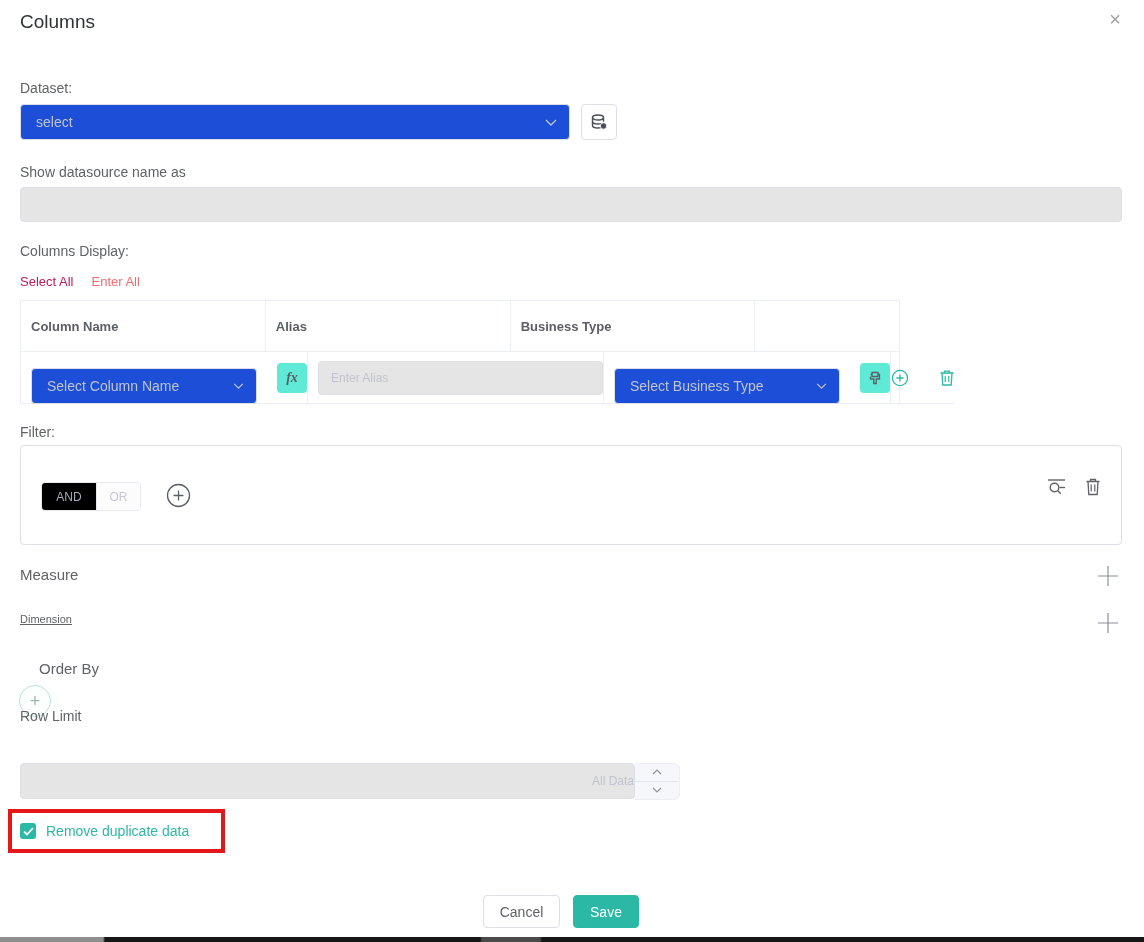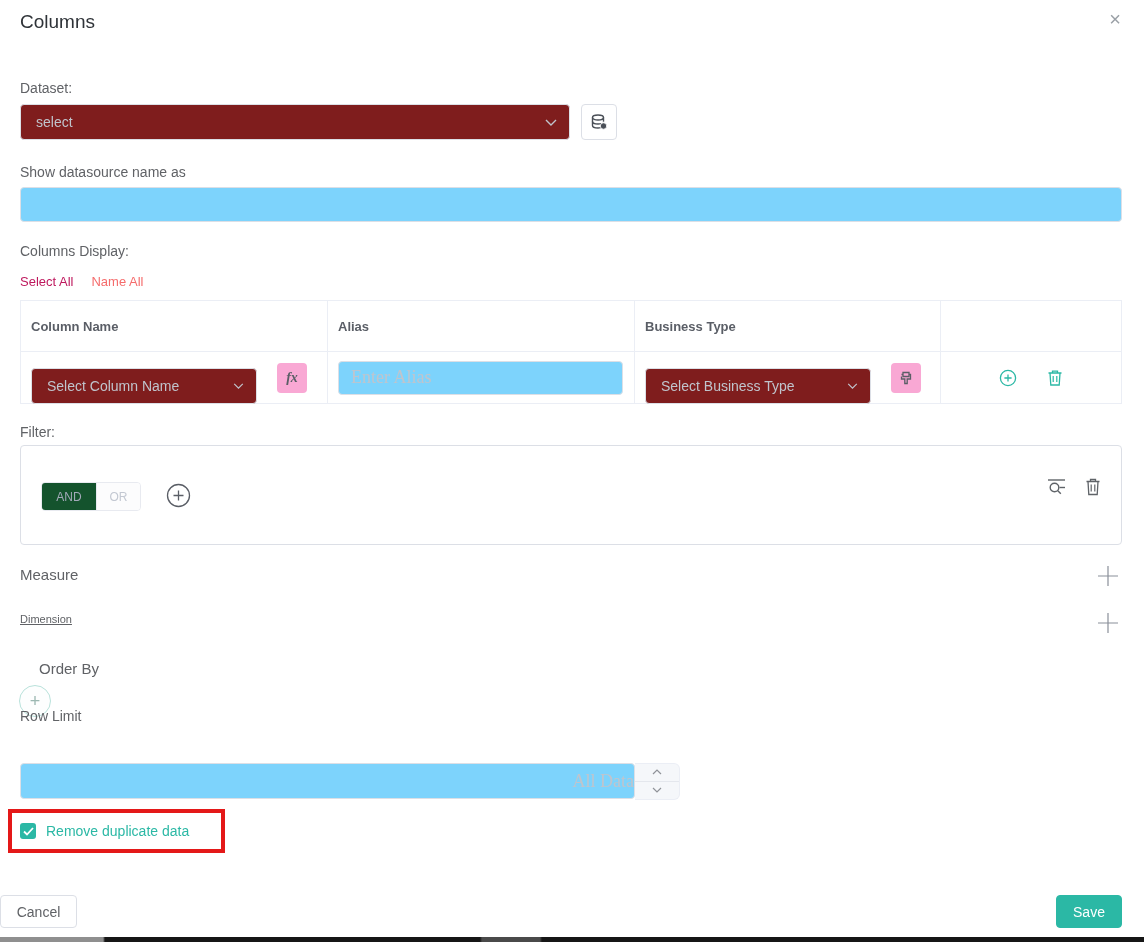--- a/index.html
+++ b/index.html
@@ -14,74 +14,74 @@
   .abs { position: absolute; }
 
   
   .modal-title { left: 20px; top: 11px; font-size: 19px; color: #2f3338; font-weight: 500; }
   .close-btn { left: 1102px; top: 6px; width: 26px; height: 26px; color: #9aa0a6;
     font-size: 20px; line-height: 26px; text-align: center; cursor: pointer; }
 
   
   .field-label { font-size: 14px; color: #606266; }
   .select-box {
-    height: 36px; border: 1px solid #dcdfe6; border-radius: 4px; background: #7f1d1d;
+    height: 36px; border: 1px solid #dcdfe6; border-radius: 4px; background: #1d4ed8;
     display: flex; align-items: center; padding: 0 12px 0 15px; cursor: pointer; gap: 19px;
   }
   .select-box .ph { flex: 1; font-size: 14px; color: #c0c4cc; overflow: hidden; white-space: nowrap; }
   .chev { flex: none; display: flex; align-items: center; }
   .text-input {
-    border: 1px solid #dcdfe6; border-radius: 4px; background: #7dd3fc; outline: none;
-    font-size: 18px; color: #606266; font-family: Liberation Serif, serif;
+    border: 1px solid #dcdfe6; border-radius: 4px; background: #e5e5e5; outline: none;
+    font-size: 12px; color: #606266; font-family: Liberation Sans, sans-serif;
   }
   .text-input::placeholder { color: #c0c4cc; }
 
   
   .dataset-label { left: 20px; top: 80px; }
   .dataset-select { left: 20px; top: 104px; width: 550px; }
   .db-btn { left: 581px; top: 104px; width: 36px; height: 36px; border: 1px solid #dcdfe6;
     border-radius: 4px; background: #fff; display: flex; align-items: center; justify-content: center; cursor: pointer; }
 
   
   .dsname-label { left: 20px; top: 164px; }
   .dsname-input { left: 20px; top: 187px; width: 1102px; height: 35px; padding: 0 15px; }
 
   
   .columns-label { left: 20px; top: 243px; }
   .link-row { left: 20px; top: 274px; display: flex; gap: 18px; font-size: 13px; }
   .link-select-all { color: #be185d; cursor: pointer; }
   .link-clear-all { color: #f56c6c; cursor: pointer; }
 
   
-  .col-table { left: 20px; top: 300px; width: 1102px; border: 1px solid #ebeef5; border-bottom: none; }
+  .col-table { left: 20px; top: 300px; width: 880px; border: 1px solid #ebeef5; border-bottom: none; }
   .t-row { display: flex; }
   .t-cell { border-right: 1px solid #ebeef5; border-bottom: 1px solid #ebeef5; }
   .t-cell:last-child { border-right: none; }
   .c1 { width: 307px; } .c2 { width: 307px; } .c3 { width: 306px; } .c4 { width: 180px; }
   .th { height: 51px; display: flex; align-items: center; padding-left: 10px;
         font-size: 13px; font-weight: 700; color: #5a5e66; }
   .td { height: 52px; display: flex; align-items: center; padding-left: 10px; }
   .cell-select { width: 226px; margin-top: 17px; }
-  .sq-btn { width: 30px; height: 30px; margin-left: 20px; background: #f9a8d4; border: none;
+  .sq-btn { width: 30px; height: 30px; margin-left: 20px; background: #5eead4; border: none;
     border-radius: 4px; display: flex; align-items: center; justify-content: center; cursor: pointer;
     color: #5a5e66; }
   .fx-btn { font-size: 14px; font-style: italic; font-family: "Liberation Serif", serif; font-weight: 600; }
   .alias-input { width: 285px; height: 34px; padding: 0 12px; }
   .actions-cell { justify-content: center; gap: 30px; padding-left: 0; }
   .teal-icon { color: #2bb8a5; display: flex; align-items: center; cursor: pointer; }
 
   
   .filter-label { left: 20px; top: 424px; }
   .filter-panel { left: 20px; top: 445px; width: 1102px; height: 100px;
     border: 1px solid #dcdfe6; border-radius: 4px; background: #fff; }
   .andor { position: absolute; left: 20px; top: 36px; display: flex; border-radius: 4px; overflow: hidden;
     border: 1px solid #e8eaf0; }
   .andor-seg { height: 27px; display: flex; align-items: center; justify-content: center;
     font-size: 12px; cursor: pointer; }
-  .seg-and { width: 55px; background: #14532d; color: #a2a9b8; border-right: 1px solid #e8eaf0; }
+  .seg-and { width: 55px; background: #000000; color: #a2a9b8; border-right: 1px solid #e8eaf0; }
   .seg-or  { width: 43px; background: #fcfcfd; color: #c3c8d2; }
   .filter-add { position: absolute; left: 145px; top: 37px; color: #5a5e66; cursor: pointer; }
   .filter-tools { position: absolute; right: 20px; top: 30px; display: flex; gap: 18px; color: #5f6368; }
   .filter-tools > span { cursor: pointer; display: flex; align-items: center; }
 
   
   .measure-label { left: 20px; top: 566px; font-size: 15px; }
   .measure-add { left: 1096px; top: 564px; color: #8a8f99; cursor: pointer; }
   .dimension-label { left: 20px; top: 613px; font-size: 11px; text-decoration: underline; }
   .dimension-add { left: 1096px; top: 611px; color: #8a8f99; cursor: pointer; }
@@ -102,21 +102,21 @@
   .step-up { border-bottom: 1px solid #e4e7ed; }
 
   
   .dedup-annotation { left: 8px; top: 809px; width: 217px; height: 44px;
     border: 4px solid #e41818; display: flex; align-items: center; padding-left: 8px; gap: 10px; }
   .checkbox { width: 16px; height: 16px; background: #2bb8a5; border-radius: 3px;
     display: flex; align-items: center; justify-content: center; cursor: pointer; flex: none; }
   .dedup-label { font-size: 14px; color: #2bb8a5; white-space: nowrap; }
 
   
-  .footer { left: 0; top: 895px; width: 1144px; display: flex; justify-content: space-between;
+  .footer { left: 0; top: 895px; width: 1144px; display: flex; justify-content: center;
     gap: 13px; padding-right: 22px; }
   .btn { height: 33px; border-radius: 4px; font-size: 14px; cursor: pointer;
     font-family: "Liberation Sans", sans-serif; display: flex; align-items: center; justify-content: center; }
   .btn-cancel { width: 77px; background: #fff; border: 1px solid #dcdfe6; color: #606266; }
   .btn-save { width: 66px; background: #2bb8a5; border: 1px solid #2bb8a5; color: #fff; }
 
   
   .bottom-edge { left: 0; bottom: 0; width: 1144px; height: 5px;
     background: linear-gradient(to right,
       #8f8f8f 0, #8f8f8f 103px, #161616 105px, #161616 480px,
@@ -150,21 +150,21 @@
     </svg>
   </span>
 </button>
 
 <div class="abs field-label dsname-label">Show datasource name as</div>
 <input class="abs text-input dsname-input" value="" style="">
 
 <div class="abs field-label columns-label">Columns Display:</div>
 <div class="abs link-row">
   <span class="link-select-all">Select All</span>
-  <span class="link-clear-all">Name All</span>
+  <span class="link-clear-all">Enter All</span>
 </div>
 
 <div class="abs col-table">
   <div class="t-row">
     <div class="t-cell th c1">Column Name</div>
     <div class="t-cell th c2">Alias</div>
     <div class="t-cell th c3">Business Type</div>
     <div class="t-cell th c4"></div>
   </div>
   <div class="t-row">

